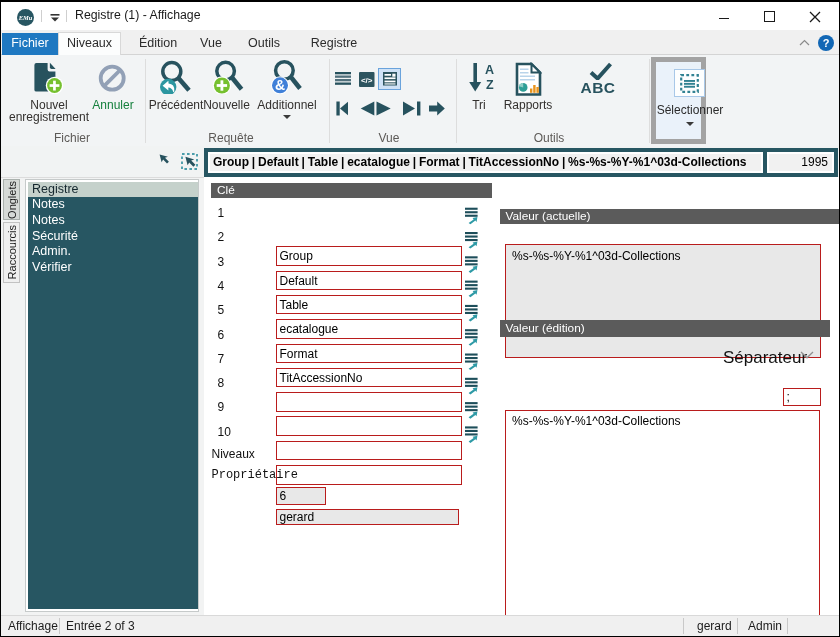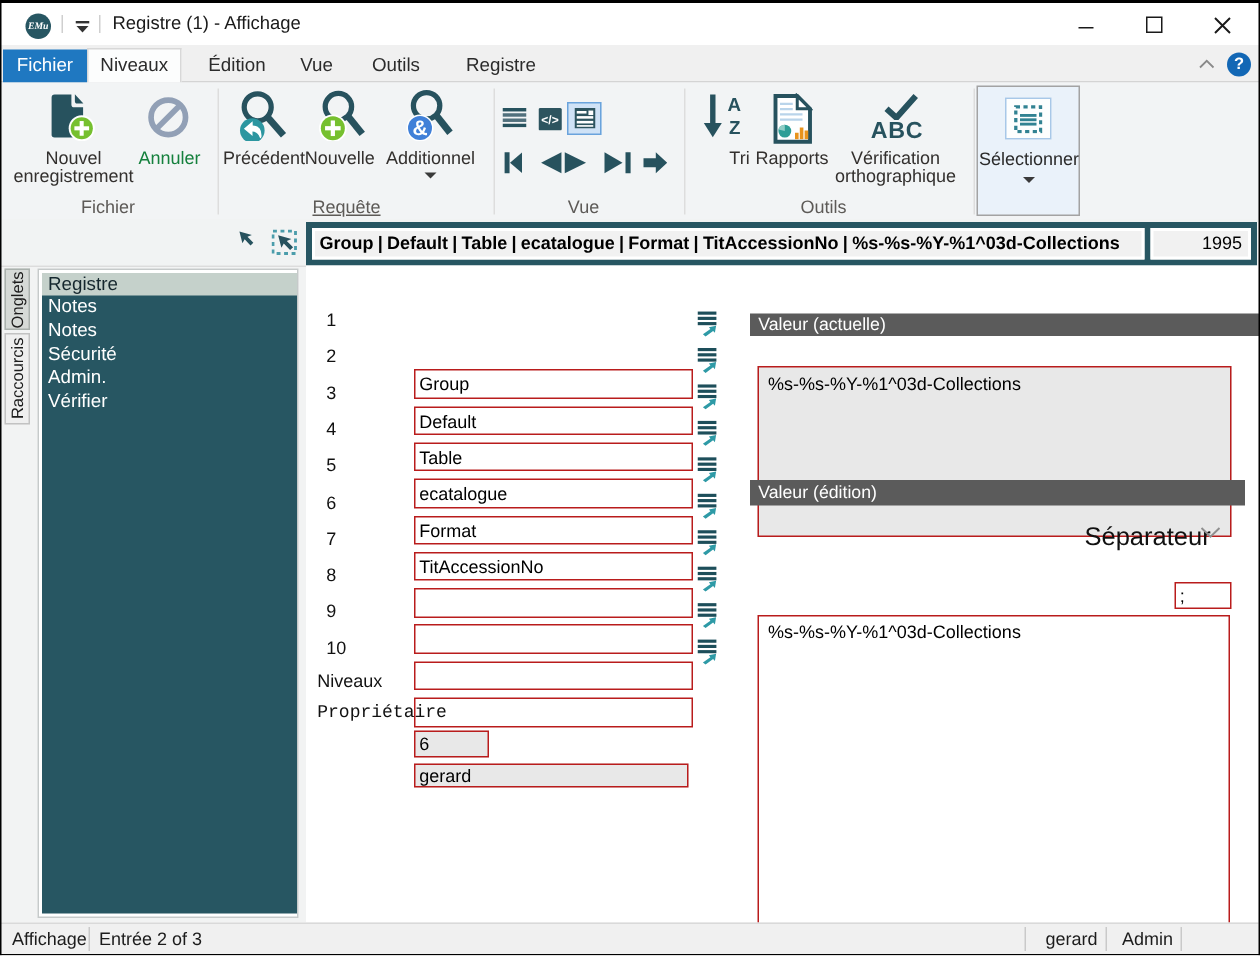--- a/index.html
+++ b/index.html
@@ -20,21 +20,21 @@
 .tab{position:absolute;top:3px;height:22px;color:#2b2b2b;font-size:12.5px;text-align:center;line-height:21px;}
 #help{position:absolute;left:818px;top:35px;width:16px;height:16px;border-radius:50%;background:#1267b5;color:#fff;font-weight:bold;font-size:11px;text-align:center;line-height:16px;}
 
 #ribbon{position:absolute;left:0;top:55px;width:840px;height:91px;background:#f2f4f5;}
 .rsep{position:absolute;top:4px;width:1px;height:84px;background:#dddddd;}
 .rlabel{position:absolute;top:76px;width:120px;text-align:center;font-size:12px;color:#5d5a57;}
 .ilabel{position:absolute;width:140px;text-align:center;font-size:12px;color:#33302e;line-height:12.4px;}
 .ilabel.dis{color:#15803d;}
 .caret{position:absolute;width:0;height:0;border-left:4px solid transparent;border-right:4px solid transparent;border-top:4px solid #3a3a3a;}
 
-#selbtn{position:absolute;left:651px;top:2px;width:69px;height:87px;background:#eaf2fa;border:1px solid #a3a3a3;}
+#selbtn{position:absolute;left:651px;top:2px;width:55px;height:87px;background:#eaf2fa;border:5px solid #a3a3a3;}
 #selbtn .ibox{position:absolute;left:18px;top:7px;width:31px;height:28px;background:#fdfefe;border:1px solid #a8c8e8;}
 
 #toolband{position:absolute;left:0;top:146px;width:839px;height:31px;background:#f1f3f3;}
 #tealbar{position:absolute;left:204px;top:1.5px;width:634px;height:29.5px;background:#275662;}
 .inbox{position:absolute;top:4.5px;height:20.5px;background:#f1f1f1;border:2px solid #fff;font-size:12px;color:#000;line-height:16px;white-space:nowrap;overflow:hidden;}
 
 #sidebar{position:absolute;left:0;top:177px;width:204px;height:438px;background:#f2f3f3;border-top:1px solid #dcdcdc;}
 .vtab{position:absolute;left:3px;width:17px;background:#d6dad7;border:1px solid #aab1ad;font-size:12px;color:#1c1c1c;display:flex;align-items:center;justify-content:center;overflow:hidden;}
 .vtab span{writing-mode:vertical-rl;transform:rotate(180deg);white-space:nowrap;font-size:11px;}
 #panel{position:absolute;left:25px;top:0.5px;width:174px;height:433px;background:#fff;border:1px solid #c6caca;}
@@ -87,21 +87,21 @@
       </svg>
 </div>
 <div id="help">?</div>
 
 <div id="ribbon">
   <div class="rsep" style="left:145px;"></div>
   <div class="rsep" style="left:329px;"></div>
   <div class="rsep" style="left:456px;"></div>
   <div class="rsep" style="left:649px;"></div>
   <div class="rlabel" style="left:12px;">Fichier</div>
-  <div class="rlabel" style="left:171px;text-decoration:underline;">Requête</div>
+  <div class="rlabel" style="left:171px;">Requête</div>
   <div class="rlabel" style="left:329px;">Vue</div>
   <div class="rlabel" style="left:489px;">Outils</div>
 
   <svg class="abs" style="left:33px;top:7px;" width="32" height="32" viewBox="0 0 32 32">
     <path d="M1.4,3 q0,-2 2,-2 h11.2 v6.6 q0,1.9 1.9,1.9 h5.9 v18.5 q0,1.6 -1.6,1.6 h-17.4 q-2,0 -2,-1.6 z" fill="#27525e"></path>
     <path d="M16.9,0.8 l5.7,6.2 h-4.1 q-1.6,0 -1.6,-1.7 z" fill="#27525e"></path>
     <circle cx="21.5" cy="23.5" r="8.7" fill="#fff"></circle>
     <circle cx="21.5" cy="23.5" r="7.4" fill="#76c02f"></circle>
     <rect x="16.6" y="22.2" width="9.8" height="2.7" fill="#fff"></rect>
     <rect x="20.1" y="18.7" width="2.7" height="9.8" fill="#fff"></rect>
@@ -192,23 +192,22 @@
   <svg class="abs" style="left:589px;top:7px;" width="24" height="18" viewBox="0 0 24 18">
     <path d="M2,10.5 L8.6,16.5 L21.5,2" fill="none" stroke="#27525e" stroke-width="4"></path>
   </svg>
   <div class="abs" style="left:558px;top:24px;width:80px;text-align:center;font-size:15.5px;font-weight:bold;color:#27525e;letter-spacing:0.5px;">ABC</div>
   <div class="ilabel" style="left:-21px;top:44px;">Nouvel<br>enregistrement</div>
   <div class="ilabel dis" style="left:43px;top:44px;">Annuler</div>
   <div class="ilabel" style="left:106px;top:44px;">Précédent</div>
   <div class="ilabel" style="left:156.5px;top:44px;">Nouvelle</div>
   <div class="ilabel" style="left:217px;top:44px;">Additionnel</div>
   <div class="caret" style="left:283px;top:60px;"></div>
-  <div class="ilabel" style="left:423px;top:44px;text-align:center;">Tri</div>
+  <div class="ilabel" style="left:409px;top:44px;text-align:center;">Tri</div>
   <div class="ilabel" style="left:458px;top:44px;">Rapports</div>
-  <div class="ilabel" style="left:527px;top:44px;">Vérification<br>orthographique</div>
   <div id="selbtn">
     <div class="ibox"></div>
     <svg class="abs" style="left:24px;top:12px;" width="19" height="19" viewBox="0 0 19 19">
       <rect x="1.2" y="1.2" width="16.6" height="16.6" fill="none" stroke="#318292" stroke-width="2.2" stroke-dasharray="2.8,2.3"></rect>
       <rect x="4" y="6" width="11" height="1.9" fill="#318292"></rect>
       <rect x="4" y="8.9" width="11" height="1.9" fill="#318292"></rect>
       <rect x="4" y="11.8" width="11" height="1.9" fill="#318292"></rect>
     </svg>
     <div class="ilabel" style="left:-36px;top:42px;color:#2b2b2b;">Sélectionner</div>
     <div class="caret" style="left:30px;top:60px;"></div>
@@ -242,20 +241,21 @@
       <div class="litem">Notes</div>
       <div class="litem">Notes</div>
       <div class="litem">Sécurité</div>
       <div class="litem">Admin.</div>
       <div class="litem">Vérifier</div>
     </div>
   </div>
 </div>
 
 <div id="content">
+  <div class="hdr" style="left:7px;top:5.5px;width:281px;">Clé</div>
   <svg class="abs" style="left:261px;top:26.5px;" width="14" height="245" viewBox="0 0 14 245">
     <defs>
           <g id="afi">
       <rect x="0" y="1.2" width="12.6" height="2.1" fill="#1d4e5a"></rect>
       <rect x="0" y="4.7" width="12.6" height="2.1" fill="#1d4e5a"></rect>
       <rect x="0" y="8.2" width="12.6" height="2.1" fill="#1d4e5a"></rect>
       <path d="M3.6,16.4 L8.6,12.9 L7.6,11.6 L12.4,10.6 L11.6,15.4 L10.4,14.1 L5.4,17.8 Z" fill="#2e9aa6"></path>
     </g>
         </defs>
     <use href="#afi" y="2.5"></use>

